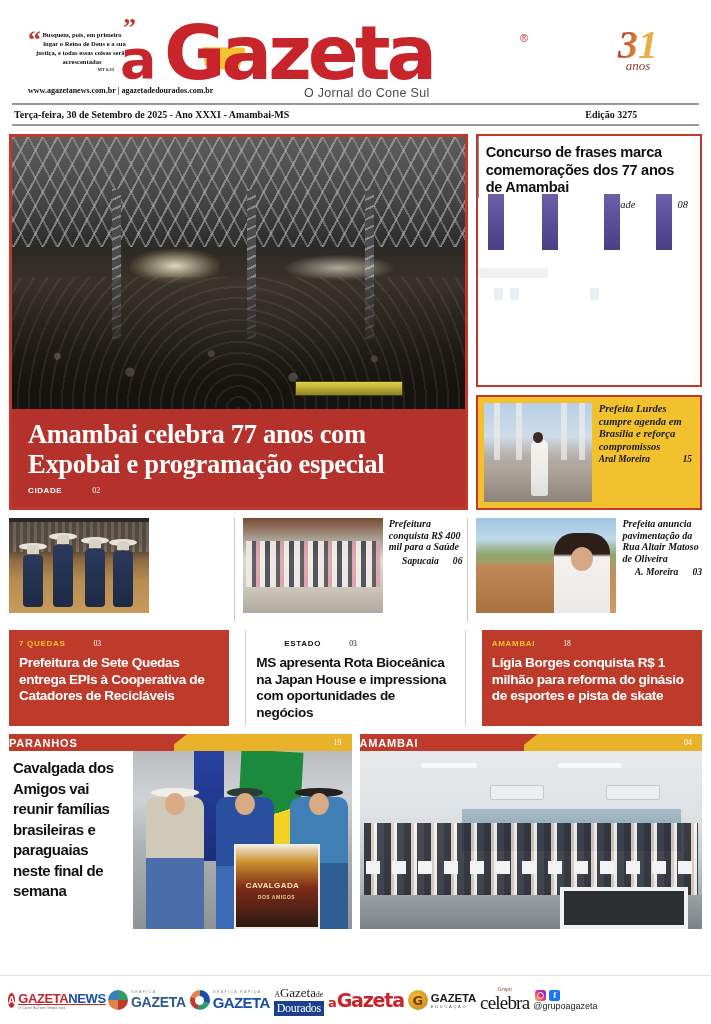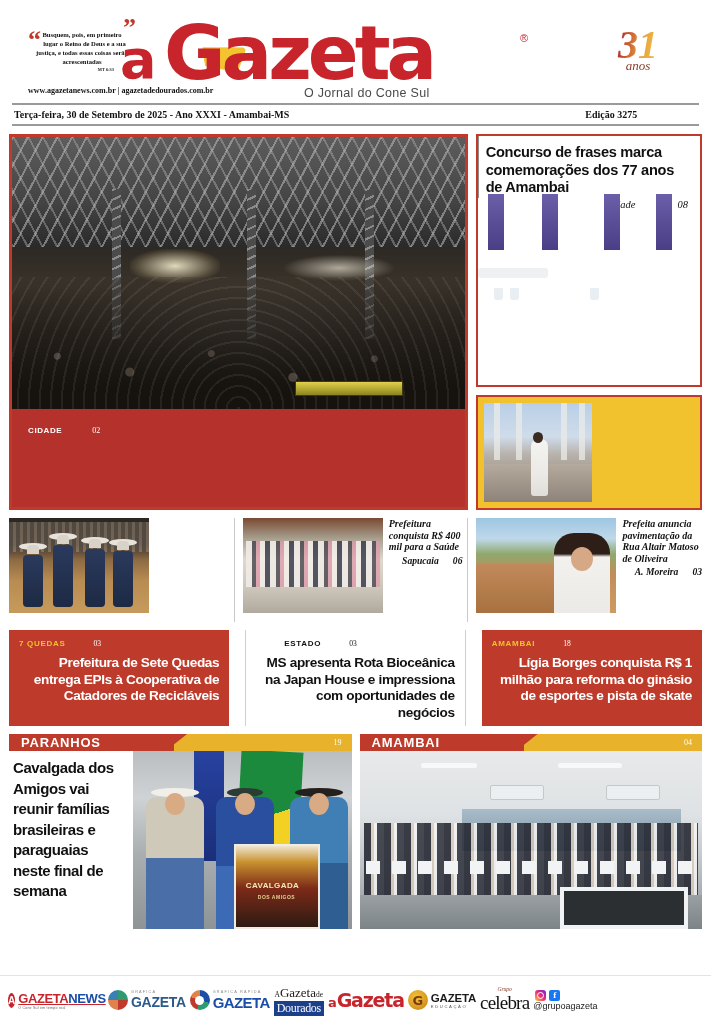--- a/index.html
+++ b/index.html
@@ -312,21 +312,21 @@
     font-family: "Liberation Serif", serif; font-style: italic; font-weight: bold;
     font-size: 10px; line-height: 11.6px; color: #111;
   }
   .trio-meta {
     display:flex; justify-content:flex-end; gap: 14px; align-items: baseline;
     font-family: "Liberation Serif", serif; font-style: italic; font-weight: bold;
     font-size: 9.6px; color:#111; margin-top: 2px;
   }
 
   
-  .triple-text { display: flex; gap: 16px; margin-top: 8px; text-align: right; }
+  .triple-text { display: flex; gap: 16px; margin-top: 8px; }
   .tbox { width: 231.3px; height: 96px; padding: 9px 10px; }
   .tbox.red { background: #BE3A2B; }
   .tbox.white { background: #fff; border-right: 1px solid #cfcfcf; border-left: 1px solid #cfcfcf; }
   .tbox-head { display: flex; align-items: baseline; margin-bottom: 7px; }
   .tbox-sec {
     font-family: "Liberation Sans", sans-serif; font-size: 8px;
     font-weight: bold; letter-spacing: .7px;
   }
   .tbox.red .tbox-sec { color: #F2C12E; }
   .tbox.white .tbox-sec { color: #111; padding-left: 28px; }
@@ -349,21 +349,21 @@
     display: flex; height: 17px; align-items: center;
     background: linear-gradient(90deg, #BE3A2B 0 48%, #E8B22A 48% 100%);
     position: relative;
   }
   .btag-shape {
     position: absolute; left: 0; top: 0; height: 17px; width: 52%;
     background: #BE3A2B; clip-path: polygon(0 0, 100% 0, 88% 100%, 0 100%);
   }
   .btag-label {
     position: relative; z-index: 2; color: #fff; font-family: "Liberation Sans", sans-serif;
-    font-size: 13px; font-weight: bold; letter-spacing: .8px; padding-left: 12px;
+    font-size: 11px; font-weight: bold; letter-spacing: .8px; 
   }
   .btag-pg {
     position: absolute; right: 10px; z-index: 2; color: #fff;
     font-family: "Liberation Serif", serif; font-size: 8px;
   }
   .bbody { display: flex; height: 178px; }
   .bbody-text { width: 124px; padding: 7px 6px 0 4px; }
   .bbody-title {
     font-family: "Liberation Sans", sans-serif; font-weight: bold;
     font-size: 15px; line-height: 20.5px; color: #111; letter-spacing: -.4px;
@@ -534,20 +534,21 @@
         <div class="truss"></div>
         <div class="truss-leg" style="left:22%"></div>
         <div class="truss-leg" style="left:52%"></div>
         <div class="truss-leg" style="left:78%"></div>
         <div class="stagelight"></div>
         <div class="stagelight2"></div>
         <div class="crowd"></div>
         <div class="yellowbar"></div>
       </div>
       <div class="lead-band">
+        <div class="lead-title">Amambai celebra 77 anos com Expobai e programação especial</div>
         <div class="lead-meta">
           <span class="lead-sec">CIDADE</span>
           <span class="lead-pg">02</span>
         </div>
       </div>
     </div>
 
     <div class="rcol">
 
       <div class="card-concurso">
@@ -578,20 +579,27 @@
 
       <div class="card-prefeita">
         <div class="prefeita-photo">
           <div class="brasilia-col" style="left:10%"></div>
           <div class="brasilia-col" style="left:30%"></div>
           <div class="brasilia-col" style="left:72%"></div>
           <div class="brasilia-col" style="left:88%"></div>
           <div class="brasilia-ground"></div>
           <div class="figure-white"></div>
           <div class="figure-head"></div>
+        </div>
+        <div class="prefeita-text">
+          <div class="prefeita-title">Prefeita Lurdes cumpre agenda em Brasília e reforça compromissos</div>
+          <div class="prefeita-meta">
+            <span class="meta-sec">Aral Moreira</span>
+            <span class="meta-pg">15</span>
+          </div>
         </div>
       </div>
 
     </div>
   </div>
 
   <div class="trio">
 
     <div class="trio-card">
       <div class="trio-photo ph-rodeio">

